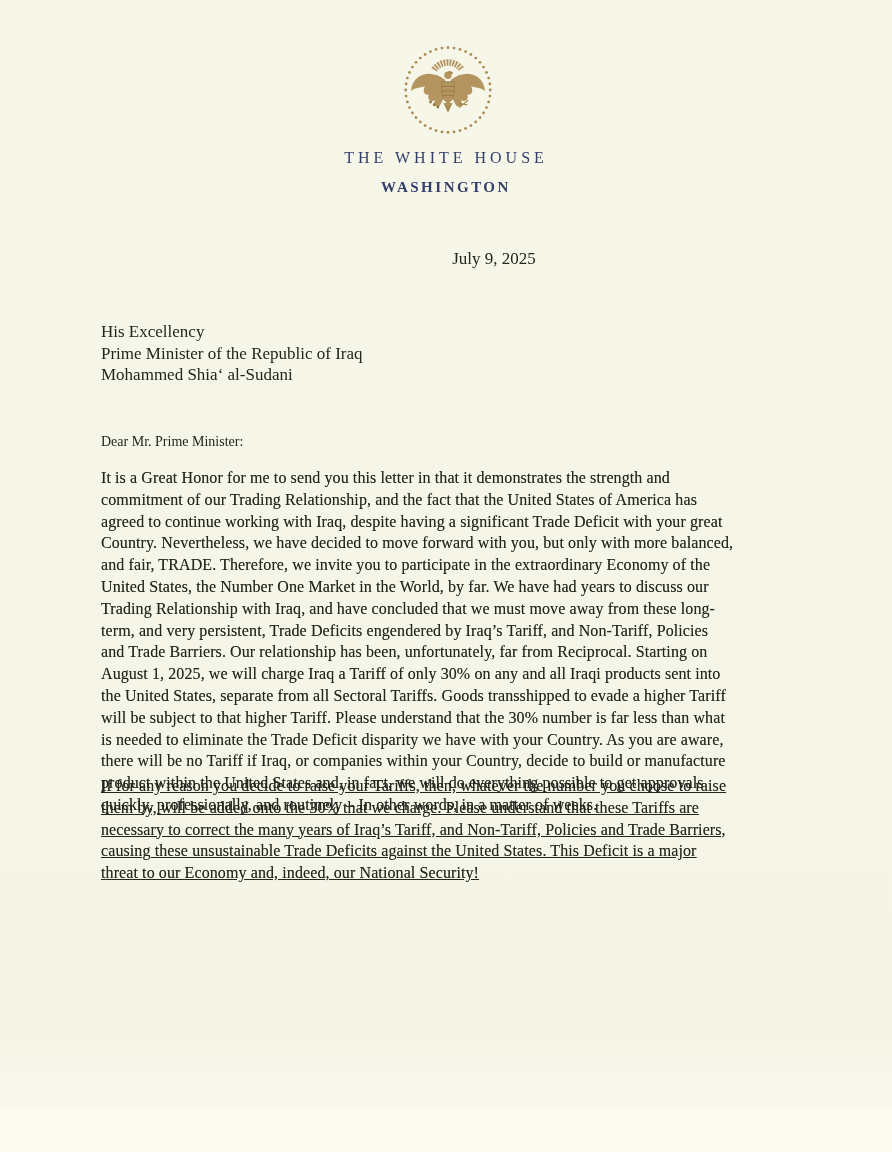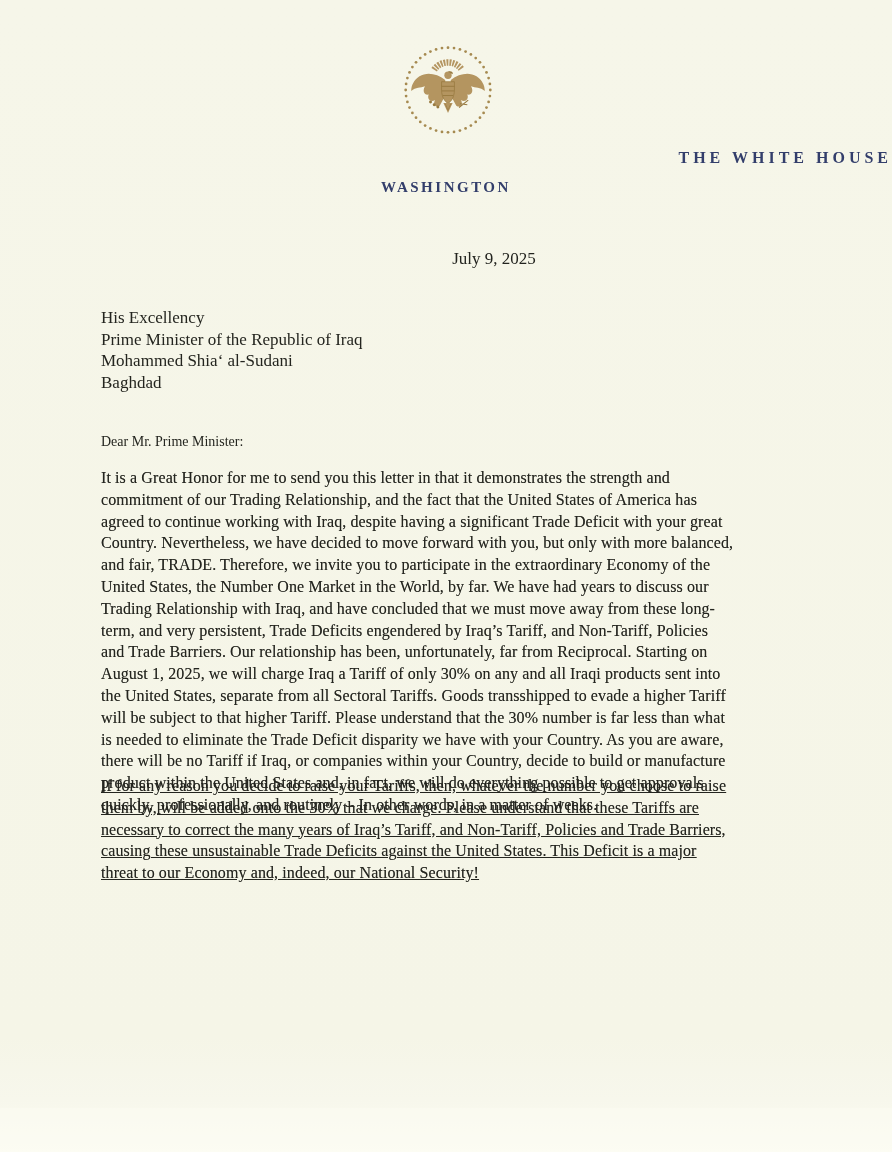--- a/index.html
+++ b/index.html
@@ -17,23 +17,23 @@
     left: 402px;
     top: 44px;
     width: 92px;
     height: 92px;
   }
   .wh-title {
     position: absolute;
     top: 149px;
     left: 0;
     width: 100%;
-    text-align: right;
+    text-align: center;
     font-size: 16px;
-    font-weight: bold;
+    font-weight: normal;
     letter-spacing: 4px;
     color: #333e6b;
   }
   .wh-sub {
     position: absolute;
     top: 179px;
     left: 0;
     width: 100%;
     text-align: center;
     font-size: 15px;
@@ -47,21 +47,21 @@
     left: 0;
     width: 100%;
     text-align: center;
     font-size: 17px;
     color: #23241f;
     padding-left: 48px;
   }
   .recipient {
     position: absolute;
     left: 101px;
-    top: 307px;
+    top: 321px;
     font-size: 17px;
     line-height: 21.7px;
   }
   .salutation {
     position: absolute;
     left: 101px;
     top: 434px;
     font-size: 14px;
   }
   .para {
@@ -162,21 +162,20 @@
 
   <div class="wh-title">THE WHITE HOUSE</div>
   <div class="wh-sub">WASHINGTON</div>
 
   <div class="date">July 9, 2025</div>
 
   <div class="recipient">
     <div>His Excellency</div>
     <div>Prime Minister of the Republic of Iraq</div>
     <div>Mohammed Shia‘ al-Sudani</div>
-    <div>Baghdad</div>
   </div>
 
   <div class="salutation">Dear Mr. Prime Minister:</div>
 
   <div class="para para-1">It is a Great Honor for me to send you this letter in that it demonstrates the strength and
 commitment of our Trading Relationship, and the fact that the United States of America has
 agreed to continue working with Iraq, despite having a significant Trade Deficit with your great
 Country. Nevertheless, we have decided to move forward with you, but only with more balanced,
 and fair, TRADE. Therefore, we invite you to participate in the extraordinary Economy of the
 United States, the Number One Market in the World, by far. We have had years to discuss our

